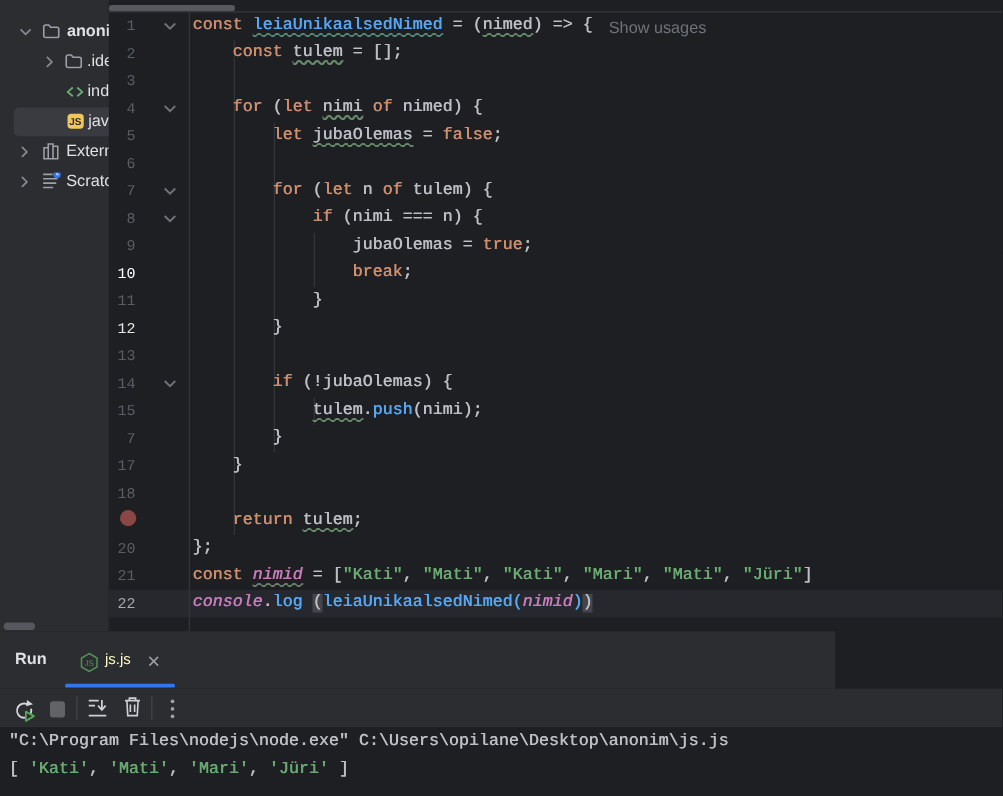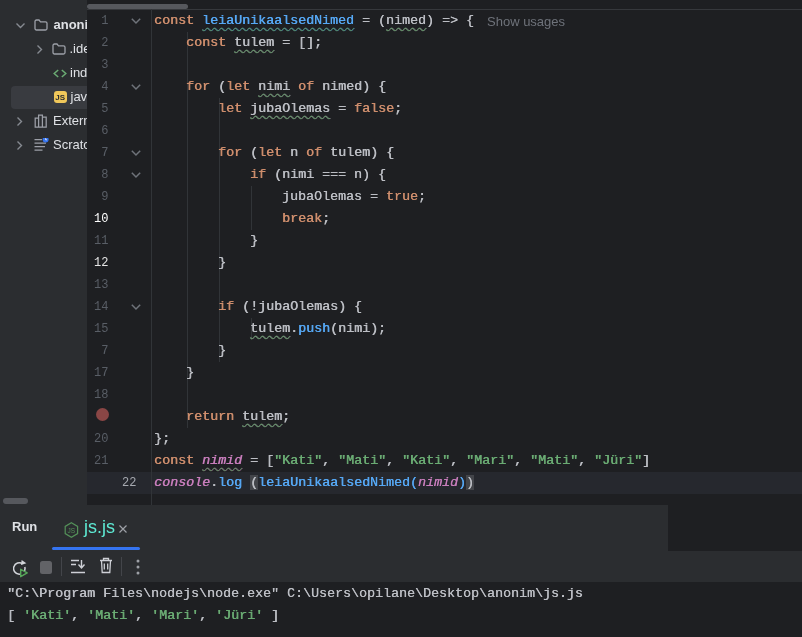--- a/index.html
+++ b/index.html
@@ -64,21 +64,21 @@
       <div class="lnum" style="top:229.5px; color:#595e66;">11</div>
       <div class="lnum" style="top:251.5px; color:#e5e5e5;">12</div>
       <div class="lnum" style="top:273.5px; color:#595e66;">13</div>
       <div class="lnum" style="top:295.5px; color:#595e66;">14</div>
       <div class="lnum" style="top:317.5px; color:#595e66;">15</div>
       <div class="lnum" style="top:339.5px; color:#595e66;">7</div>
       <div class="lnum" style="top:361.5px; color:#595e66;">17</div>
       <div class="lnum" style="top:383.5px; color:#595e66;">18</div>
       <div class="lnum" style="top:427.5px; color:#595e66;">20</div>
       <div class="lnum" style="top:449.5px; color:#595e66;">21</div>
-      <div class="lnum" style="top:471.5px; color:#a7aab1;margin-left:28px;">22</div>
+      <div class="lnum" style="top:471.5px; color:#a7aab1;">22</div>
       <svg class="chev" style="left:42.5px; top:17px;" width="12" height="8" viewBox="0 0 12 8">
         <path d="M1.8 1.8 L6 6 L10.2 1.8" stroke="#6f737a" stroke-width="1.5" fill="none"></path>
       </svg>
       <svg class="chev" style="left:42.5px; top:83px;" width="12" height="8" viewBox="0 0 12 8">
         <path d="M1.8 1.8 L6 6 L10.2 1.8" stroke="#6f737a" stroke-width="1.5" fill="none"></path>
       </svg>
       <svg class="chev" style="left:42.5px; top:149px;" width="12" height="8" viewBox="0 0 12 8">
         <path d="M1.8 1.8 L6 6 L10.2 1.8" stroke="#6f737a" stroke-width="1.5" fill="none"></path>
       </svg>
       <svg class="chev" style="left:42.5px; top:171px;" width="12" height="8" viewBox="0 0 12 8">
@@ -171,21 +171,21 @@
     </div>
   <div class="abs" style="left:2.5px; top:497.5px; width:25px; height:6px; background:#56585d; border-radius:3px;"></div>
 </div>
 
 <div id="runhead" class="abs">
   <div class="abs" style="left:12px; top:0; height:46px; line-height:44px; font-size:13px; font-weight:700; color:#dfe1e5;">Run</div>
   <div id="nodeicon" class="abs" style="left:64px; top:17px;"><svg width="15" height="17" viewBox="0 0 15 17">
         <path d="M7.4 0.8 L13.6 4.4 V11.6 L7.4 15.2 L1.2 11.6 V4.4 Z" fill="none" stroke="#549159" stroke-width="1.2"></path>
         <text x="7.4" y="10.6" font-size="6.5" fill="#549159" text-anchor="middle" font-family="Liberation Sans">JS</text>
       </svg></div>
-  <div class="abs" style="left:84px; top:0; height:46px; line-height:44px; font-size:18px; color:#5eead4;">js.js</div>
+  <div class="abs" style="left:84px; top:0; height:46px; line-height:44px; font-size:12px; color:#fef9c3;">js.js</div>
   <svg class="abs" style="left:117px; top:18px;" width="12" height="12" viewBox="0 0 12 12">
       <path d="M2.5 2.5 L9.5 9.5 M9.5 2.5 L2.5 9.5" stroke="#9da0a6" stroke-width="1.2"></path>
     </svg>
   <div id="tabline"></div>
 </div>
 
 <div id="toolbar" class="abs">
 
   <svg class="abs" style="left:13px; top:7px;" width="17" height="20" viewBox="0 0 17 20">
     <path d="M9.57 5.83 A5.7 5.7 0 1 0 11.8 9.02" fill="none" stroke="#d3d5da" stroke-width="1.5"></path>

